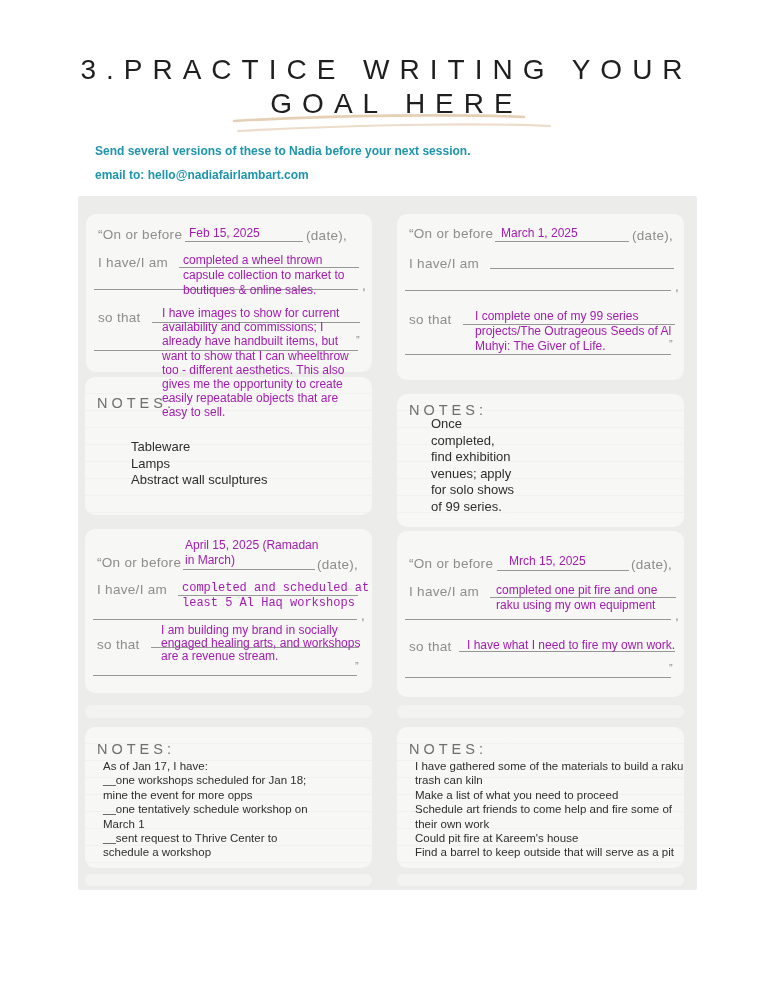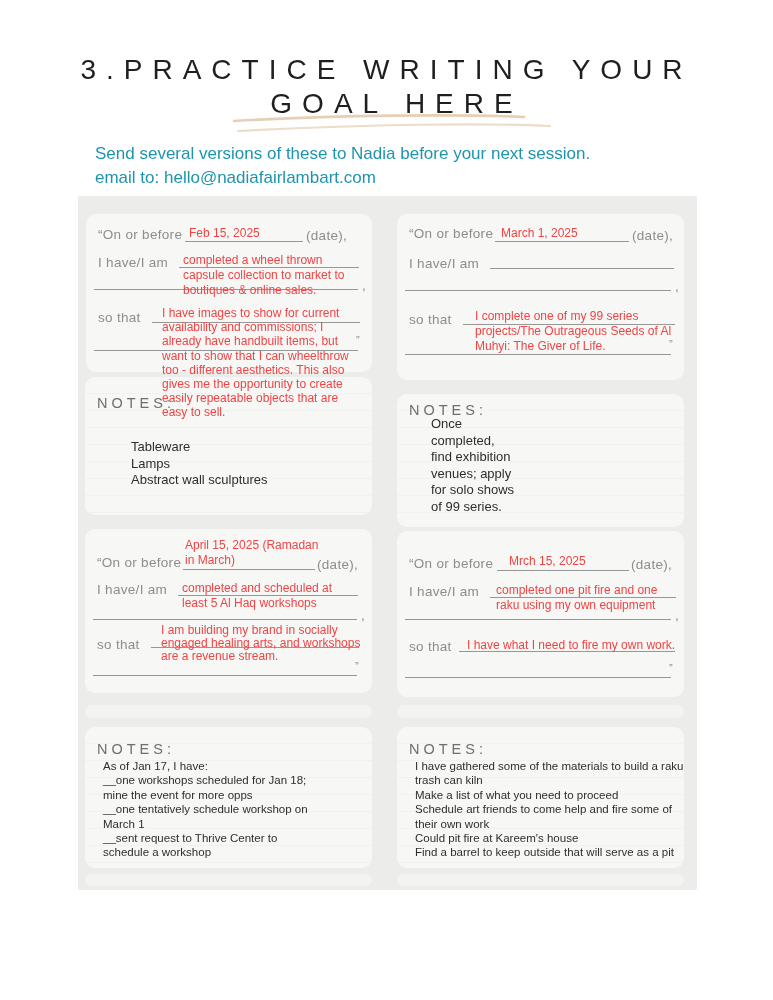--- a/index.html
+++ b/index.html
@@ -9,38 +9,38 @@
   }
   .title-line {
     position:absolute; left:0; right:0; text-align:center;
     color:#1f1f1f; font-size:28px; font-weight:400; letter-spacing:10px;
     white-space:nowrap;
   }
   .title-l1 { top:54px; }
   .title-l2 { top:88px;padding-left:20px; }
   .squiggle { position:absolute; left:228px; top:110px; }
   .subtitle {
-    position:absolute; left:95px; color:#1e95ac; font-size:17px; font-weight:400;
+    position:absolute; left:95px; color:#1e95ac; font-size:12px; font-weight:700;
     white-space:nowrap;
   }
   .sub1 { top:144px; }
   .sub2 { top:168px; }
   .panel {
     position:absolute; left:78px; top:196px; width:619px; height:694px;
     background:#ececeb; border-radius:2px;
   }
   .card { position:absolute; background:#f7f7f6; border-radius:10px; }
   .goal  { z-index:2; }
   .notes { z-index:1;
     background-image:repeating-linear-gradient(180deg, rgba(0,0,0,0) 0 16px, rgba(0,0,0,0.022) 16px 17px);
   }
   .strip { position:absolute; background:#f3f3f2; border-radius:7px; z-index:1; }
   .tl { position:absolute; color:#8d8d8d; font-size:13.5px; letter-spacing:0.3px; white-space:nowrap; }
   .tl.sm { font-size:11px; }
-  .fill { position:absolute; color:#ef4444; font-size:12px; line-height:15px; white-space:pre; z-index:3; }
+  .fill { position:absolute; color:#a21caf; font-size:12px; line-height:15px; white-space:pre; z-index:3; }
   .fill.lh13  { line-height:13px; }
   .fill.lh142 { line-height:14.2px; }
   .wline { position:absolute; height:0; border-bottom:1px solid #979797; }
   .nlabel { position:absolute; color:#6f6f6f; font-size:14.5px; letter-spacing:4px; white-space:nowrap; }
   .nbody { position:absolute; color:#2e2e2e; font-size:13px; line-height:16.5px; white-space:pre; z-index:2; }
   .nbody.small { font-size:11.5px; line-height:14.4px; }
 </style>
 </head>
 <body>
 
@@ -126,21 +126,21 @@
 
     <div class="card goal" style="left:7px;top:333px;width:287px;height:164px;">
       <span class="fill" style="left:100px;top:9px;">April 15, 2025 (Ramadan
 in March)</span>
       <span class="tl" style="left:12px;top:26px;">“On or before</span>
       <span class="wline" style="left:98px;top:40px;width:132px;"></span>
       <span class="tl" style="left:232px;top:28px;">(date),</span>
 
       <span class="tl" style="left:12px;top:53px;">I have/I am</span>
       <span class="wline" style="left:93px;top:66px;width:180px;"></span>
-      <span class="fill" style="left:97px;top:52px;">completed and scheduled at
+      <span class="fill" style="left:97px;top:52px;font-family:Liberation Mono, monospace;">completed and scheduled at
 least 5 Al Haq workshops</span>
       <span class="wline" style="left:8px;top:90px;width:264px;"></span>
       <span class="tl" style="left:276px;top:79px;">,</span>
 
       <span class="tl" style="left:12px;top:108px;">so that</span>
       <span class="wline" style="left:66px;top:118px;width:208px;"></span>
       <span class="fill lh13" style="left:76px;top:95px;">I am building my brand in socially
 engaged healing arts, and workshops
 are a revenue stream.</span>
       <span class="wline" style="left:8px;top:146px;width:264px;"></span>

